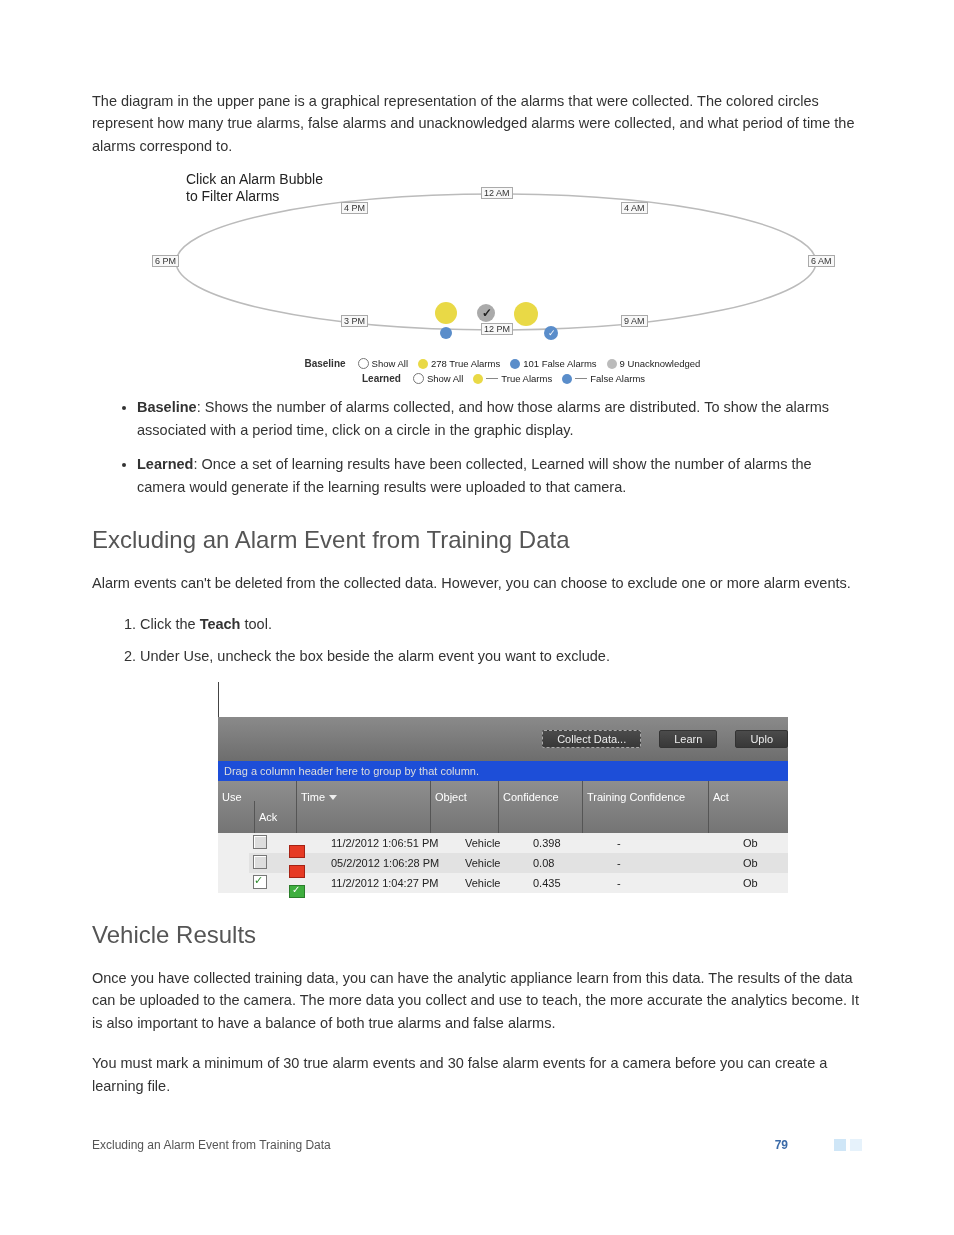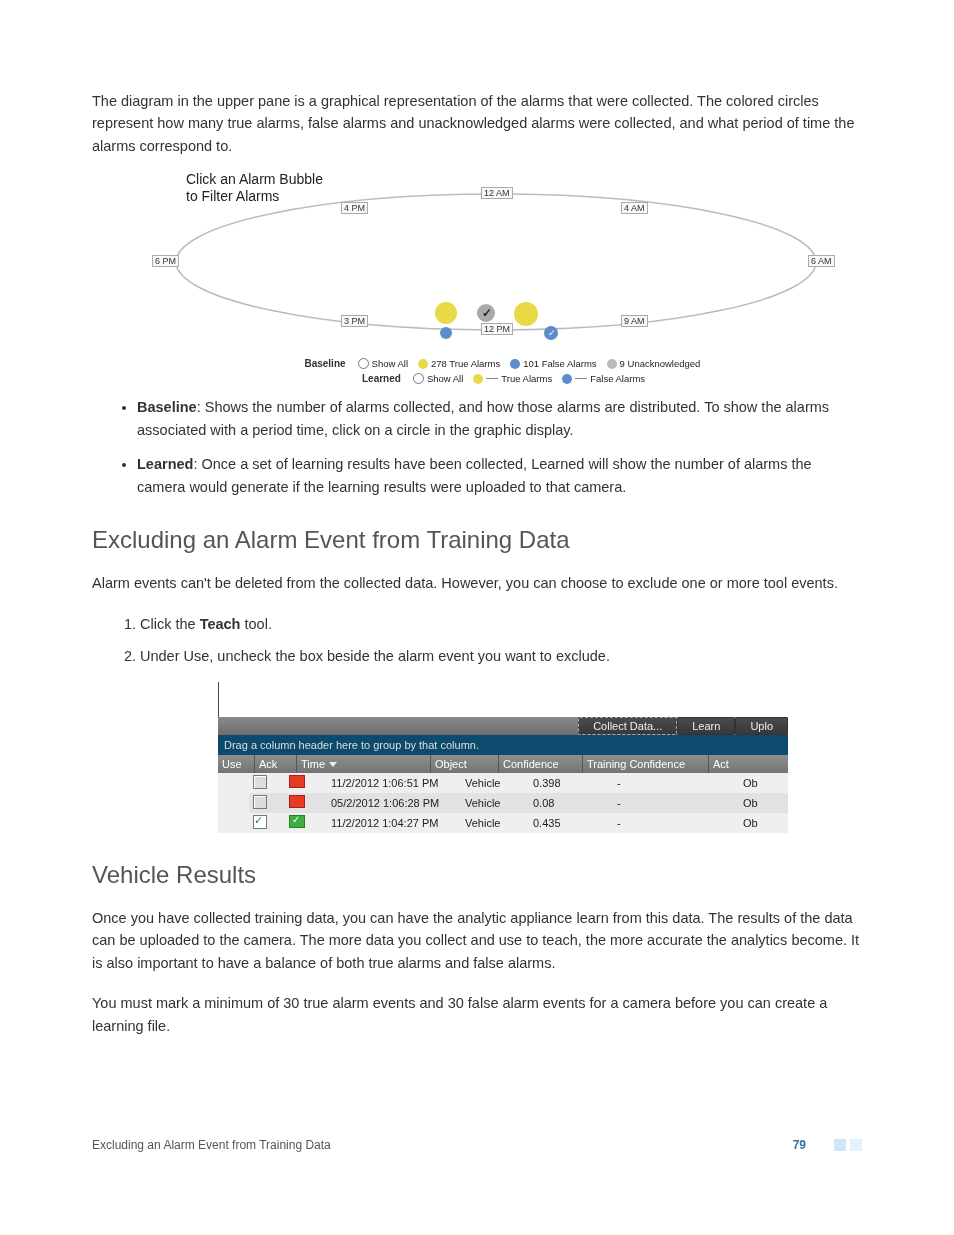--- a/index.html
+++ b/index.html
@@ -51,59 +51,59 @@
     width: 570px;
     border: 0;
     font-size: 11px;
     color:#222;
     box-sizing: border-box;
   }
   .ts-top { height: 35px; position:relative; }
   .vline { position:absolute; left:0; top:0; height:35px; border-left:1px solid #444; }
   .ts-toolbar {
     background: linear-gradient(#8a8a8a,#6d6d6d);
-    height: 18px; display:flex; justify-content:flex-end; align-items:center; padding: 0 6px;
+    height: 44px; display:flex; justify-content:flex-end; align-items:center; gap:18px; padding: 0 6px;
   }
   .ts-btn {
     background: linear-gradient(#4b4b4b,#383838);
     color:#eee; font-size:11px;
     border:1px solid #333; padding:2px 14px; border-radius:2px;
     cursor:default;
   }
   .ts-btn.sel { border:1px dashed #aaa; }
   .ts-grouphint {
-    background:#0c4a6e; color:#ddd; font-size:11px; padding:4px 6px;
+    background:#1d4ed8; color:#ddd; font-size:11px; padding:4px 6px;
   }
   .ts-head { display:flex; background:linear-gradient(#8e8e8e,#747474); color:#fff; font-size:11px;}
-  .ts-head > div { border-left:1px solid #555; padding:3px 4px; box-sizing:border-box;}
+  .ts-head > div { border-left:1px solid #555; padding:10px 4px; box-sizing:border-box;}
   .ts-head > div:first-child { border-left:0;}
   .ts-body { background:#efefef;padding-left:31px; }
   .ts-row { display:flex; height:20px; align-items:center;}
   .ts-row.alt { background:#e2e2e2; }
   .ts-row > div { padding:0 4px; box-sizing:border-box; font-size:11px;}
   .col-use { width:36px; }
-  .col-ack { width:42px; }
+  .col-ack { width:42px;margin-top:20px; }
   .col-time { width:134px; }
   .col-obj { width:68px; }
   .col-conf { width:84px; }
   .col-lconf { width:126px; }
   .col-act { width:28px; }
   .cbx { width:12px; height:12px; border:1px solid #777; background:#ddd; display:inline-block; box-shadow: inset 1px 1px 0 #fff;}
   .cbx.on { background:#fff; position:relative;}
   .cbx.on::after { content:"✓"; color:#2a8a2a; font-size:11px; position:absolute; left:0; top:-2px;}
   .ack-sq { width:14px; height:11px; display:inline-block;}
   .ack-red { background:#e63a24; border:1px solid #a52214;}
   .ack-green { background:#3eae3e; border:1px solid #2a7d2a; position:relative;}
   .ack-green::after{ content:"✓"; color:#fff; font-size:10px; position:absolute; left:2px; top:-2px;}
   .sort-caret { display:inline-block; margin-left:4px; width:0; height:0; border-left:4px solid transparent; border-right:4px solid transparent; border-top:5px solid #eee; vertical-align:1px;}
 
   
   .footer { position:absolute; left:92px; right:92px; bottom:48px; display:flex; justify-content:space-between; align-items:center; font-size:12px; color:#555;}
   .pagenum { color:#3a6aa8; font-weight:600; margin-right:26px;}
-  .footer-right { display:flex; align-items:center; gap:2px;}
+  .footer-right { display:flex; align-items:center; gap:20px;}
   .footer-sq { display:flex; gap:4px;}
   .fsq { width:12px; height:12px; }
   .fsq.a{ background:#cfe6f7;}
   .fsq.b{ background:#e6f2fb;}
 </style>
 </head>
 <body>
 
 <div class="page">
 
@@ -176,21 +176,21 @@
       </div>
     </div>
   </div>
 
   <ul class="bullets">
     <li><span class="b">Baseline</span><span>: Shows the number of alarms collected, and how those alarms are distributed. To show the alarms associated with a period time, click on a circle in the graphic display.</span></li>
     <li><span class="b">Learned</span><span>: Once a set of learning results have been collected, Learned will show the number of alarms the camera would generate if the learning results were uploaded to that camera.</span></li>
   </ul>
 
   <h2>Excluding an Alarm Event from Training Data</h2>
-  <p>Alarm events can't be deleted from the collected data. However, you can choose to exclude one or more tool events.</p>
+  <p>Alarm events can't be deleted from the collected data. However, you can choose to exclude one or more alarm events.</p>
   <ol class="steps">
     <li><span>Click the </span><span class="b">Teach</span><span> tool.</span></li>
     <li>Under Use, uncheck the box beside the alarm event you want to exclude.</li>
   </ol>
 
   <div class="table-ss">
     <div class="ts-top">
         <div class="vline"></div>
       </div>
     <div class="ts-toolbar">

